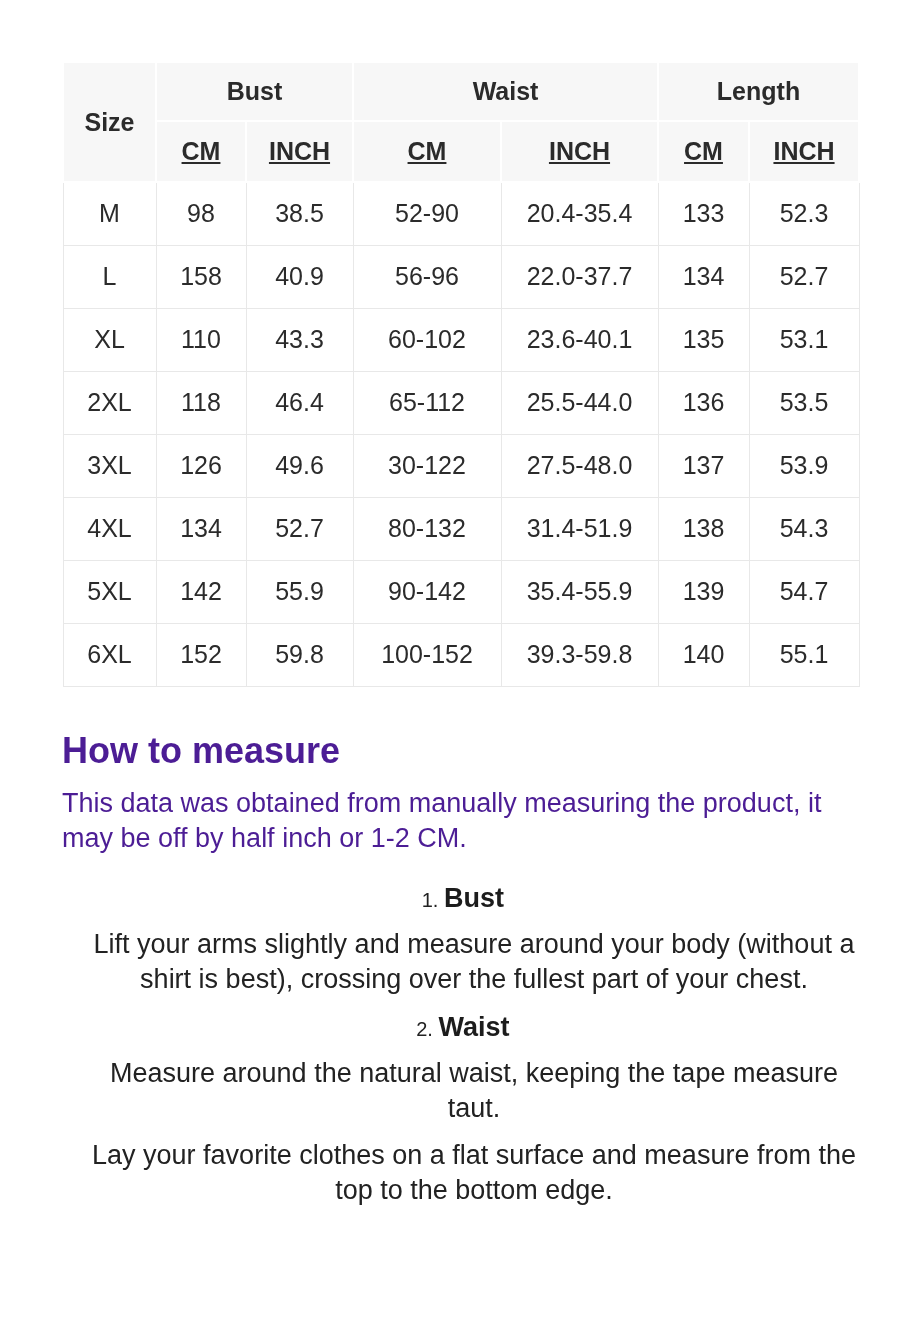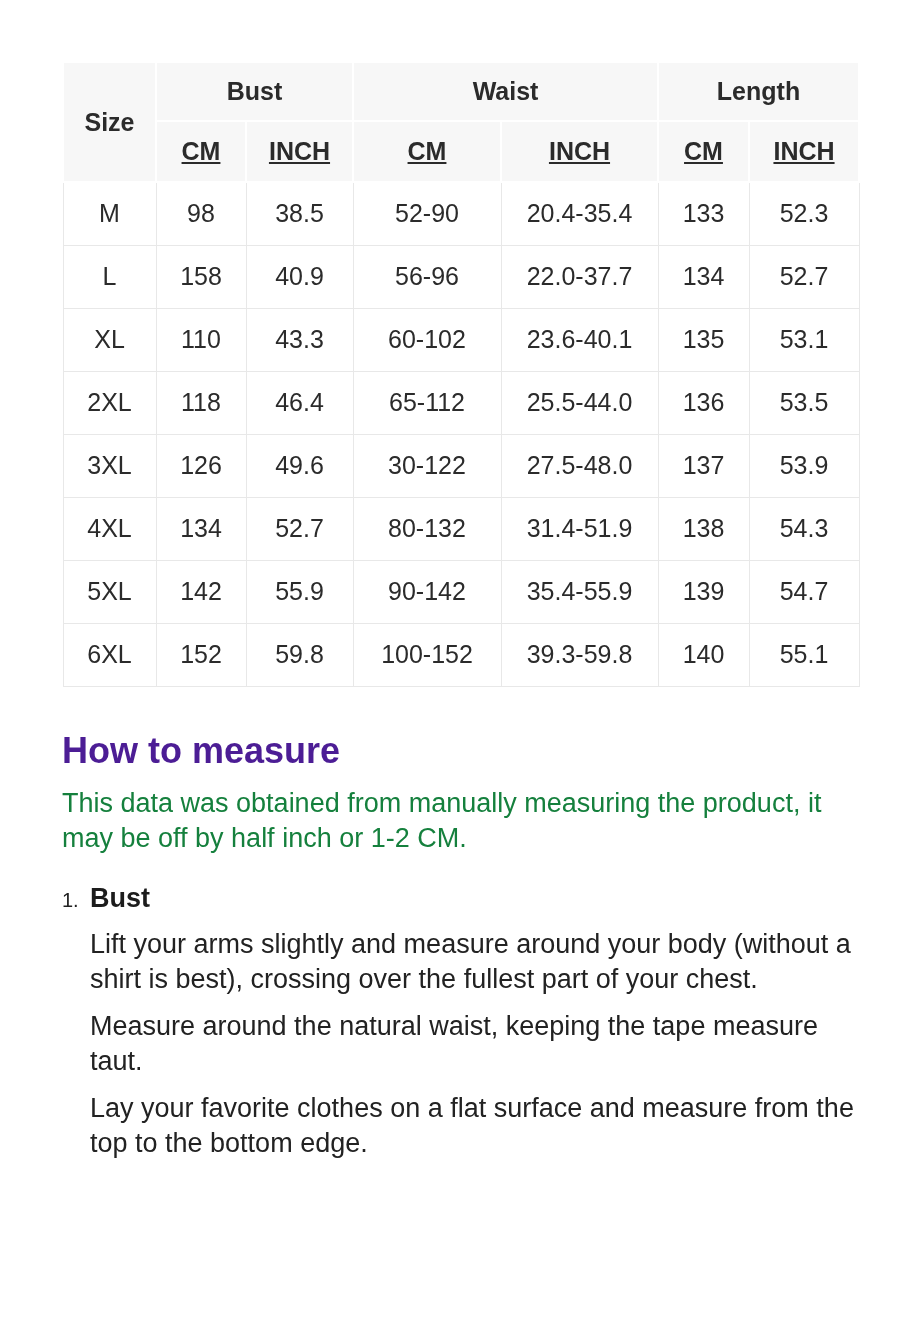--- a/index.html
+++ b/index.html
@@ -50,28 +50,28 @@
     font-size: 36px;
     line-height: 42px;
     font-weight: bold;
     color: #4c1d95;
   }
   .how-to p.intro {
     margin: 14px 0 0 0;
     font-size: 27px;
     line-height: 35px;
     max-width: 796px;
-    color: #15803d;
+    color: #4c1d95;
   }
   .how-to ol {
     list-style: none;
     margin: 24px 0 0 0;
     padding: 0;
   }
-  .how-to li { margin-top: 12px; }
+  .how-to li { margin-top: 12px; text-align: center; }
   .step-head { line-height: 36px; }
   .step-num {
     display: inline-block;
     width: 28px;
     font-size: 20px;
     color: #222222;
   }
   .step-term {
     font-size: 27px;
     font-weight: bold;
@@ -196,20 +196,23 @@
     <h2>How to measure</h2>
     <p class="intro">This data was obtained from manually measuring the product, it may be off by half inch or 1-2 CM.</p>
     <ol>
       <li>
         <div class="step-head">
           <span class="step-num">1.</span><span class="step-term">Bust</span>
         </div>
         <p class="step-desc">Lift your arms slightly and measure around your body (without a shirt is best), crossing over the fullest part of your chest.</p>
       </li>
       <li>
+        <div class="step-head">
+          <span class="step-num">2.</span><span class="step-term">Waist</span>
+        </div>
         <p class="step-desc">Measure around the natural waist, keeping the tape measure taut.</p>
       </li>
       <li>
         <p class="step-desc">Lay your favorite clothes on a flat surface and measure from the top to the bottom edge.</p>
       </li>
     </ol>
   </section>
 
 </div>
 

